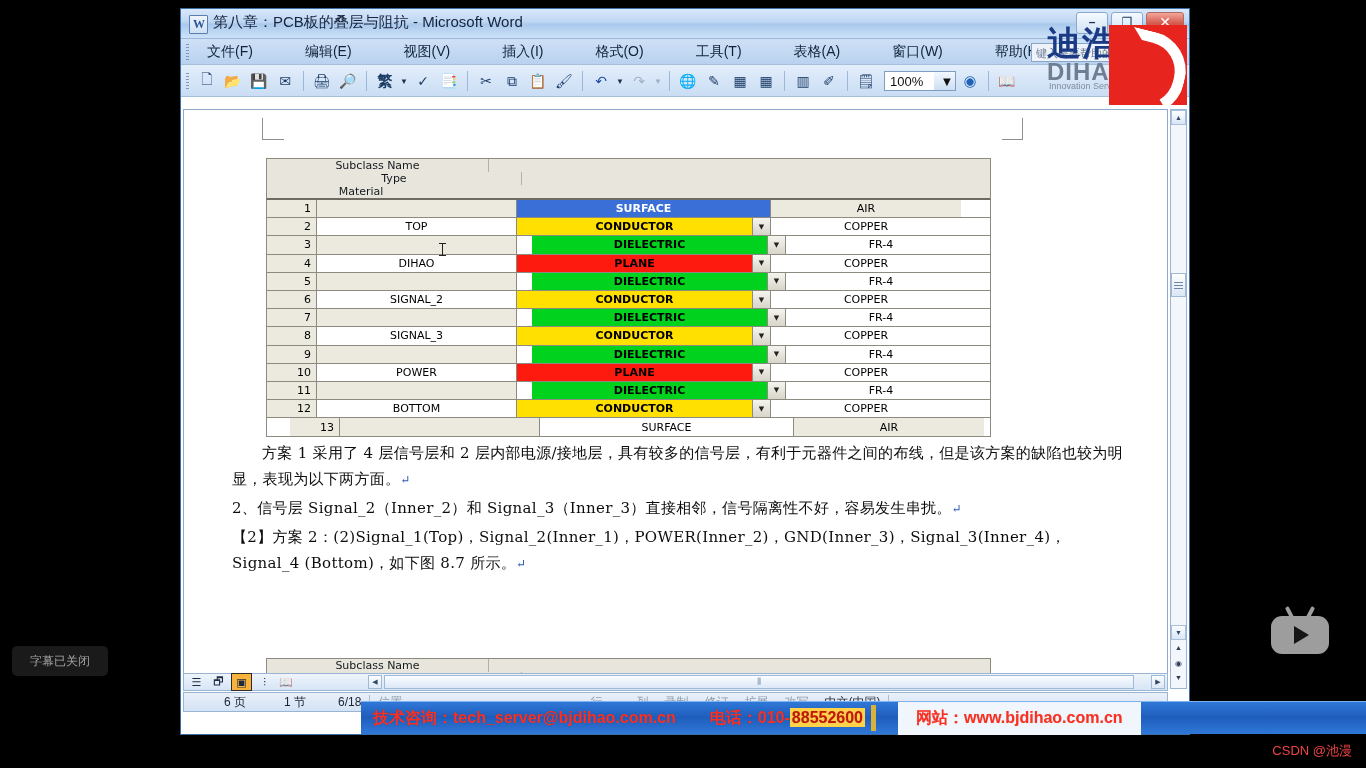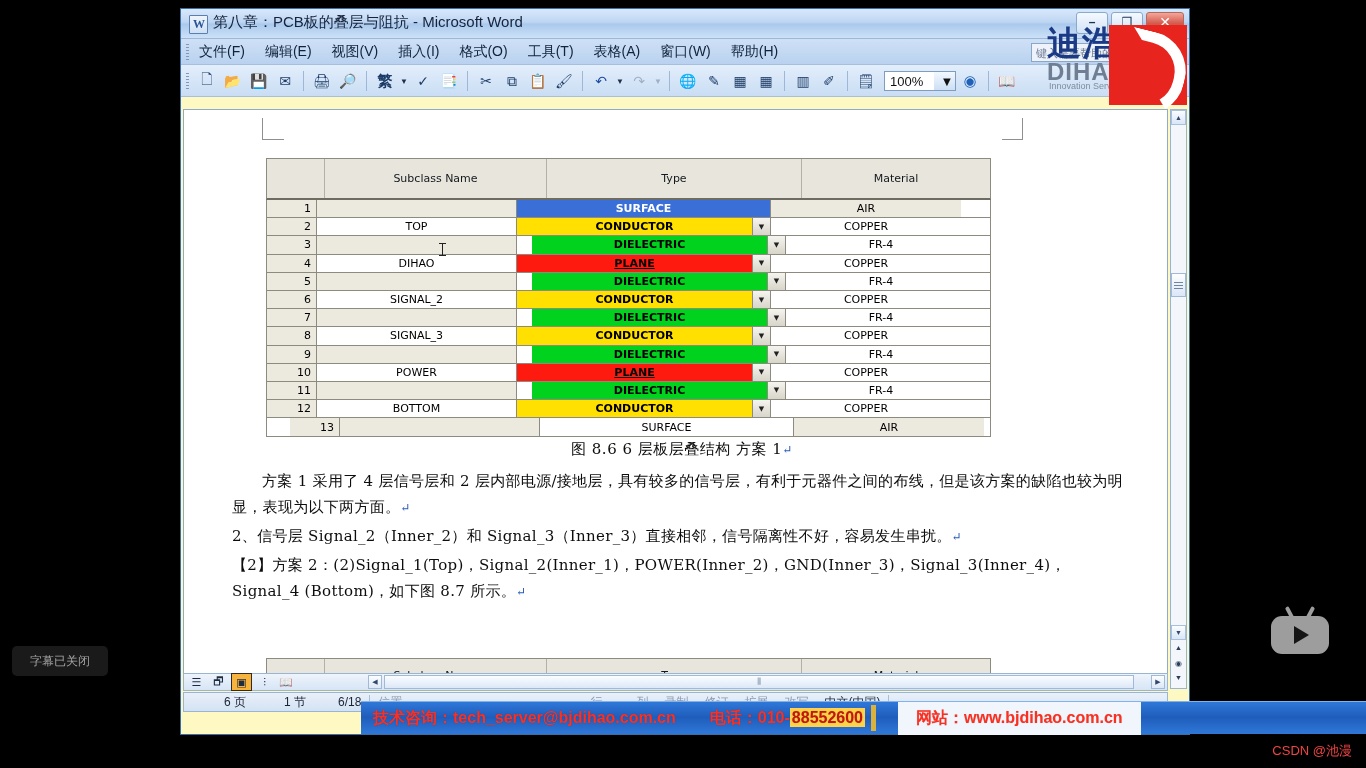--- a/index.html
+++ b/index.html
@@ -6,21 +6,21 @@
   body{
     width:1366px;height:768px;background:#000;overflow:hidden;
     font-family:"Liberation Sans","DejaVu Sans",sans-serif;
     -webkit-font-smoothing:none;
   }
   #root{position:relative;width:1366px;height:768px;}
 
   
   .word-window{
     position:absolute;left:180px;top:8px;width:1010px;height:727px;
-    background:#fef9c3;
+    background:#ffffff;
     border:1px solid #3a6ea5;
     box-sizing:border-box;
   }
   
   .titlebar{
     position:absolute;left:0;top:0;width:100%;height:30px;
     background:linear-gradient(to bottom,#d9e8fb 0%,#bed6f2 45%,#a9c9ec 52%,#cde1f8 100%);
     border-bottom:1px solid #9bb8d8;
     box-sizing:border-box;
   }
@@ -55,21 +55,21 @@
 
   
   .menubar{
     position:absolute;left:0;top:30px;width:100%;height:26px;
     background:linear-gradient(to bottom,#cfe0f6,#b9d2ef);
     border-bottom:1px solid #a5bfdd;
     box-sizing:border-box;
   }
   .grip{position:absolute;left:5px;top:5px;width:3px;height:16px;
     background:repeating-linear-gradient(to bottom,#7f99ba 0 1px,transparent 1px 3px);}
-  .menus{position:absolute;left:8px;top:0;display:flex;height:26px;align-items:center;}
+  .menus{position:absolute;left:16px;top:0;display:flex;height:26px;align-items:center;gap:32px;}
   .menu-item{
     font-size:14px;color:#10233d;padding:2px 10px;white-space:nowrap;cursor:default;
   }
   .helpbox{
     position:absolute;right:8px;top:4px;width:150px;height:19px;
     background:#eef3fb;border:1px solid #8aa7c8;box-sizing:border-box;
     font-size:11px;color:#6b7b90;padding:2px 4px;overflow:hidden;white-space:nowrap;
   }
 
   
@@ -128,21 +128,21 @@
   .mark-tr{position:absolute;left:838px;top:8px;width:1px;height:22px;background:#8f8f8f;}
   .mark-tr2{position:absolute;left:818px;top:29px;width:21px;height:1px;background:#8f8f8f;}
 
   
   .stack{
     position:absolute;left:82px;top:48px;width:725px;
     border-collapse:collapse;
   }
   .stack-head{
     display:flex;height:42px;background:#e8e6dc;border:1px solid #8d8a80;
-    border-bottom:2px solid #6e6b62;box-sizing:border-box;
+    border-bottom:2px solid #6e6b62;box-sizing:border-box;flex-direction:column;
   }
   .hcell{
     display:flex;align-items:center;justify-content:center;
     font-size:11px;color:#15191f;border-right:1px solid #b3b0a7;box-sizing:border-box;
     font-family:"DejaVu Sans",sans-serif;
   }
   .hcell:last-child{border-right:none;}
   .c-num{width:58px;}
   .c-sub{width:222px;}
   .c-type{width:255px;}
@@ -162,21 +162,21 @@
   .cell.sub.shade{background:#eceadf;}
   .cell.type{width:236px;}
   .cell.dd{width:18px;background:linear-gradient(to bottom,#f5f4ef,#d8d5c9);
     font-size:7px;color:#222;border-right:1px solid #8d8a80;}
   .cell.mat{width:190px;background:#fff;border-right:none;}
   .cell.mat.shade{background:#eceadf;}
   .t-surface{background:#3a6fd8;color:#fff;font-weight:bold;}
   .t-surface-plain{background:#fff;color:#000;}
   .t-cond{background:#ffe000;color:#000;font-weight:bold;}
   .t-diel{background:#00d21e;color:#000;font-weight:bold;margin-left:15px;}
-  .t-plane{background:#fe1a0e;color:#000;font-weight:bold;text-decoration:underline;}
+  .t-plane{background:#fe1a0e;color:#000;font-weight:bold;}
 
   .caret-mark{position:absolute;left:176px;top:85px;width:1px;height:13px;background:#222;}
   .caret-mark:before,.caret-mark:after{content:"";position:absolute;left:-3px;width:7px;height:1px;background:#222;}
   .caret-mark:before{top:0;}
   .caret-mark:after{bottom:0;}
 
   
   .doctext{position:absolute;left:48px;top:330px;width:900px;
     font-family:"DejaVu Serif","Liberation Serif",serif;color:#0d0d0d;}
   .fig-cap{text-align:center;font-size:15px;margin:0 0 9px 0;letter-spacing:0.5px;}
@@ -473,21 +473,20 @@
               <div class="cell num">13</div>
               <div class="cell sub shade"></div>
               <div class="cell type t-surface-plain" style="width: 254px;">SURFACE</div>
               <div class="cell mat shade">AIR</div>
             </div>
           </div>
         <div class="caret-mark"></div>
       </div>
 
       <div class="doctext">
-        <p class="fig-cap"><span>图 8.6 6 层板层叠结构 方案 1</span><span class="pilcrow">↵</span></p>
         <p class="para ind"><span>方案 1 采用了 4 层信号层和 2 层内部电源/接地层，具有较多的信号层，有利于元器件之间的布线，但是该方案的缺陷也较为明显，表现为以下两方面。</span><span class="pilcrow">↵</span></p>
         <p class="para" style="padding-left:0"><span>2、信号层 Signal_2（Inner_2）和 Signal_3（Inner_3）直接相邻，信号隔离性不好，容易发生串扰。</span><span class="pilcrow">↵</span></p>
         <p class="para"><span>【2】方案 2：(2)Signal_1(Top)，Signal_2(Inner_1)，POWER(Inner_2)，GND(Inner_3)，Signal_3(Inner_4)，Signal_4 (Bottom)，如下图 8.7 所示。</span><span class="pilcrow">↵</span></p>
       </div>
 
       <div class="stack2">
         <div class="stack-head">
           <div class="hcell c-num"></div>
           <div class="hcell c-sub">Subclass Name</div>
           <div class="hcell c-type">Type</div>

